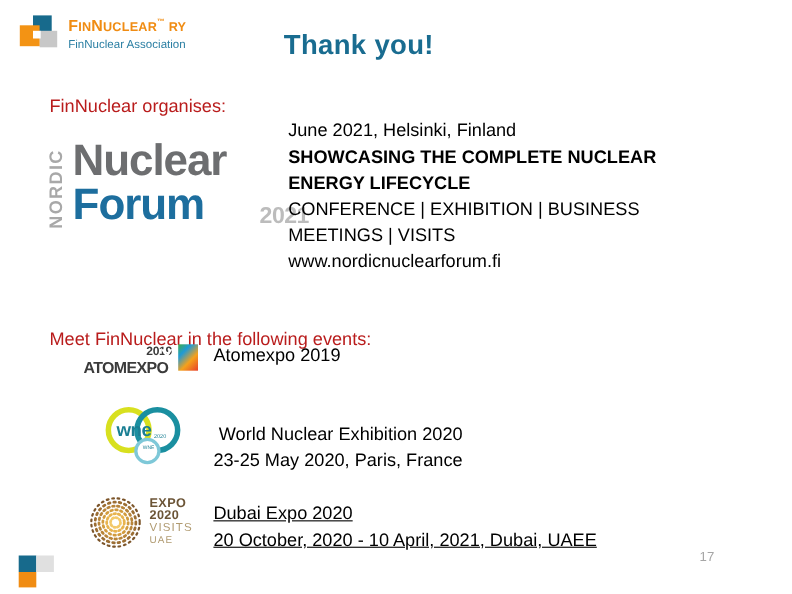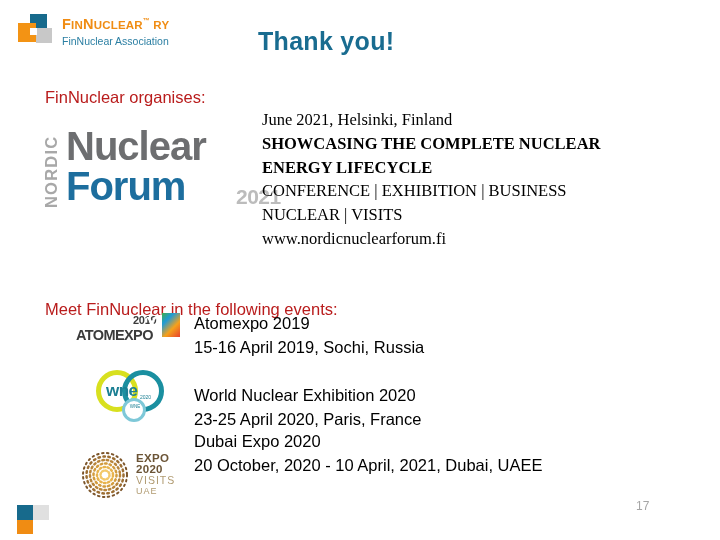--- a/index.html
+++ b/index.html
@@ -140,38 +140,37 @@
     position: absolute;
     left: 262px;
     top: 108px;
     width: 440px;
   }
   #nnf-text div {
     font-size: 16.5px;
     line-height: 23.8px;
     color: #000;
     white-space: nowrap;
-    font-family: Liberation Serif, serif;
   }
   #nnf-text div.bold { font-weight: bold; }
 
   
   .event-text {
     position: absolute;
     left: 194px;
   }
   .event-text div {
     font-size: 16.5px;
     line-height: 23.5px;
     color: #000;
     white-space: nowrap;
   }
   #atomexpo-text { top: 312px; }
-  #wne-text      { top: 384px; }
-  #dubai-text    { top: 430px; }
+  #wne-text      { top: 384px; text-align: right; }
+  #dubai-text    { top: 456px; text-decoration: underline; }
 
   
   #atomexpo-logo {
     position: absolute;
     left: 76px;
     top: 313px;
     width: 104px;
     height: 33px;
   }
   #ae-year {
@@ -333,48 +332,47 @@
   <div id="nnf-nuclear">Nuclear</div>
   <div id="nnf-forum">Forum</div>
   <div id="nnf-year">2021</div>
 </div>
 
 <div id="nnf-text">
   <div>June 2021, Helsinki, Finland</div>
   <div class="bold">SHOWCASING THE COMPLETE NUCLEAR</div>
   <div class="bold">ENERGY LIFECYCLE</div>
   <div>CONFERENCE | EXHIBITION | BUSINESS</div>
-  <div>NUCLEAR | VISITS</div>
+  <div>MEETINGS | VISITS</div>
   <div>www.nordicnuclearforum.fi</div>
 </div>
 
 <div class="body-line" id="meet-label">Meet FinNuclear in the following events:</div>
 
 <div id="atomexpo-logo">
   <div id="ae-year">2019</div>
   <div id="ae-xi"></div>
   <div id="ae-xi-letters">XI</div>
   <div id="ae-name">ATOMEXPO</div>
 </div>
 <div class="event-text" id="atomexpo-text">
   <div>Atomexpo 2019</div>
-  <div>15-16 April 2019, Sochi, Russia</div>
 </div>
 
 <div id="wne-logo">
   <div class="wne-ring" id="wne-ring-yellow"></div>
   <div class="wne-ring" id="wne-ring-teal"></div>
   <div class="wne-ring" id="wne-ring-small"></div>
   <div id="wne-word">wne</div>
   <div id="wne-sub">2020</div>
   <div id="wne-small-text">WNE</div>
 </div>
 <div class="event-text" id="wne-text">
   <div>World Nuclear Exhibition 2020</div>
-  <div>23-25 April 2020, Paris, France</div>
+  <div>23-25 May 2020, Paris, France</div>
 </div>
 
 <div id="dubai-logo">
   <svg id="dubai-medal" viewBox="0 0 100 100">
     <g fill="none" stroke-linecap="round">
       <circle cx="50" cy="50" r="9" stroke="#f3c96a" stroke-width="5" stroke-dasharray="3 4"></circle>
       <circle cx="50" cy="50" r="16" stroke="#e8b44e" stroke-width="5" stroke-dasharray="3 5"></circle>
       <circle cx="50" cy="50" r="23" stroke="#d29c3e" stroke-width="5" stroke-dasharray="3 6"></circle>
       <circle cx="50" cy="50" r="30" stroke="#b8853a" stroke-width="5" stroke-dasharray="3 6"></circle>
       <circle cx="50" cy="50" r="37" stroke="#9c6e33" stroke-width="5" stroke-dasharray="3 7"></circle>

